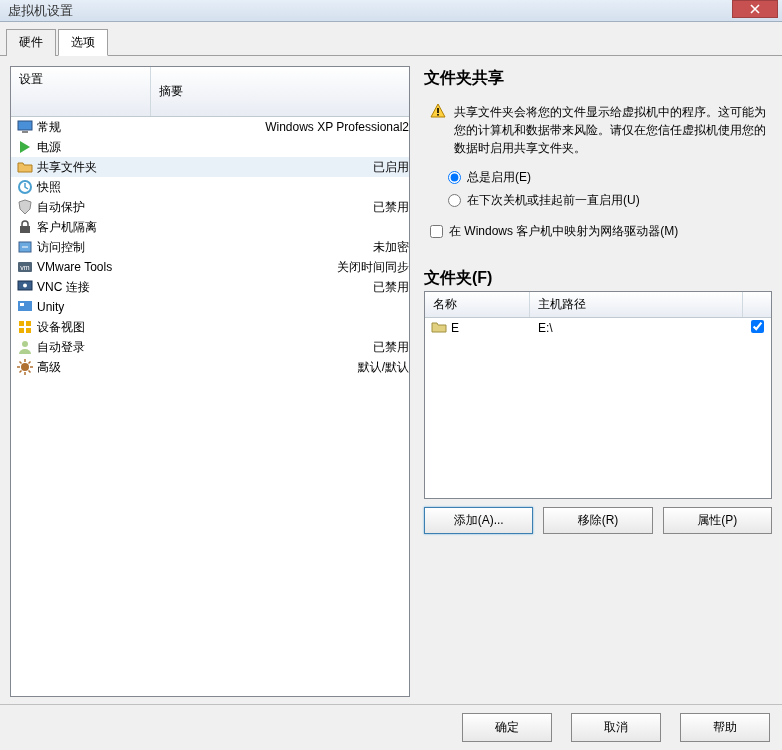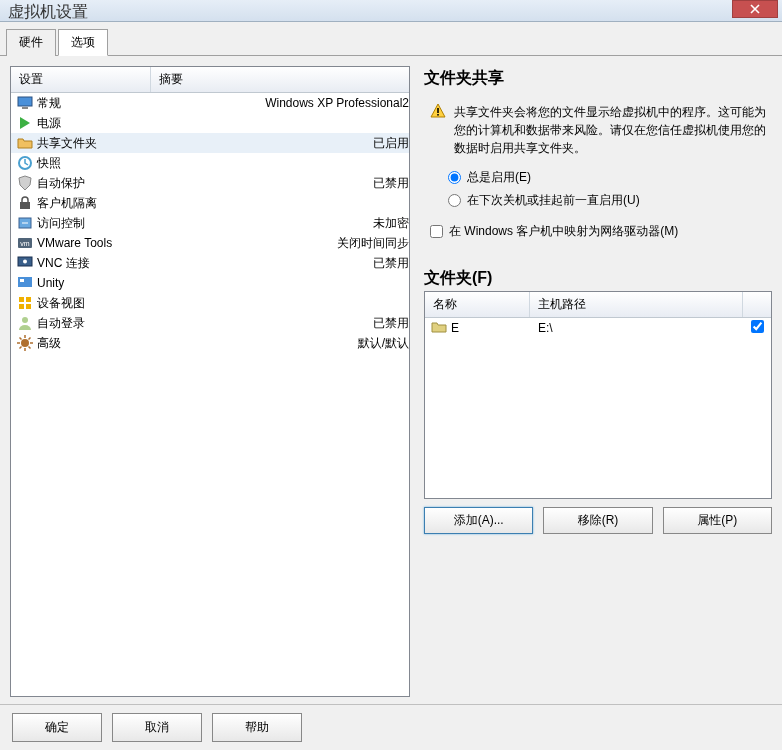--- a/index.html
+++ b/index.html
@@ -13,21 +13,21 @@
     height: 750px;
     overflow: hidden;
     position: relative;
   }
   .titlebar {
     height: 22px;
     background: linear-gradient(to bottom, #e6eef7, #d4e0ee);
     border-bottom: 1px solid #a0b0c0;
     padding: 2px 8px;
     color: #333;
-    font-size: 16px;
+    font-size: 13px;
   }
   .close-btn {
     position: absolute;
     right: 4px;
     top: 0;
     width: 46px;
     height: 18px;
     background: #c75050;
     border: 1px solid #a04040;
     display: flex;
@@ -69,21 +69,21 @@
     display: flex;
     flex-direction: column;
   }
   .list-header {
     display: flex;
     background: linear-gradient(to bottom, #fff, #e8ecf3);
     border-bottom: 1px solid #c0c8d0;
     font-size: 12px;
   }
   .list-header .col1 { width: 140px; padding: 4px 8px; border-right: 1px solid #d0d8e0; }
-  .list-header .col2 { flex: 1; padding: 4px 8px; }
+  .list-header .col2 { flex: 1; padding: 16px 8px; }
   .list-body { flex: 1; overflow: auto; text-align: right; }
   .list-row {
     display: flex;
     align-items: center;
     height: 20px;
     padding-left: 6px;
   }
   .list-row.selected { background: #e8f0f8; }
   .list-row .icon {
     width: 16px; height: 16px; margin-right: 4px;
@@ -156,24 +156,24 @@
     cursor: default;
   }
   .btn.primary { border: 1px solid #3c7fb1; box-shadow: 0 0 2px #6cb0e0; }
   .bottom-bar {
     position: absolute;
     bottom: 0; left: 0; right: 0;
     height: 46px;
     border-top: 1px solid #c0c0c0;
     background: #f0f0f0;
     display: flex;
-    justify-content: flex-start;
+    justify-content: flex-end;
     align-items: center;
     padding: 0 12px;
-    gap: 10px;
+    gap: 19px;
   }
   .bottom-bar .btn { flex: none; width: 90px; padding: 5px 8px; }
   .small-check { width:13px; height:13px; }
 </style>
 </head>
 <body>
 
 <div class="titlebar">
   <span>虚拟机设置</span>
   <div class="close-btn">

